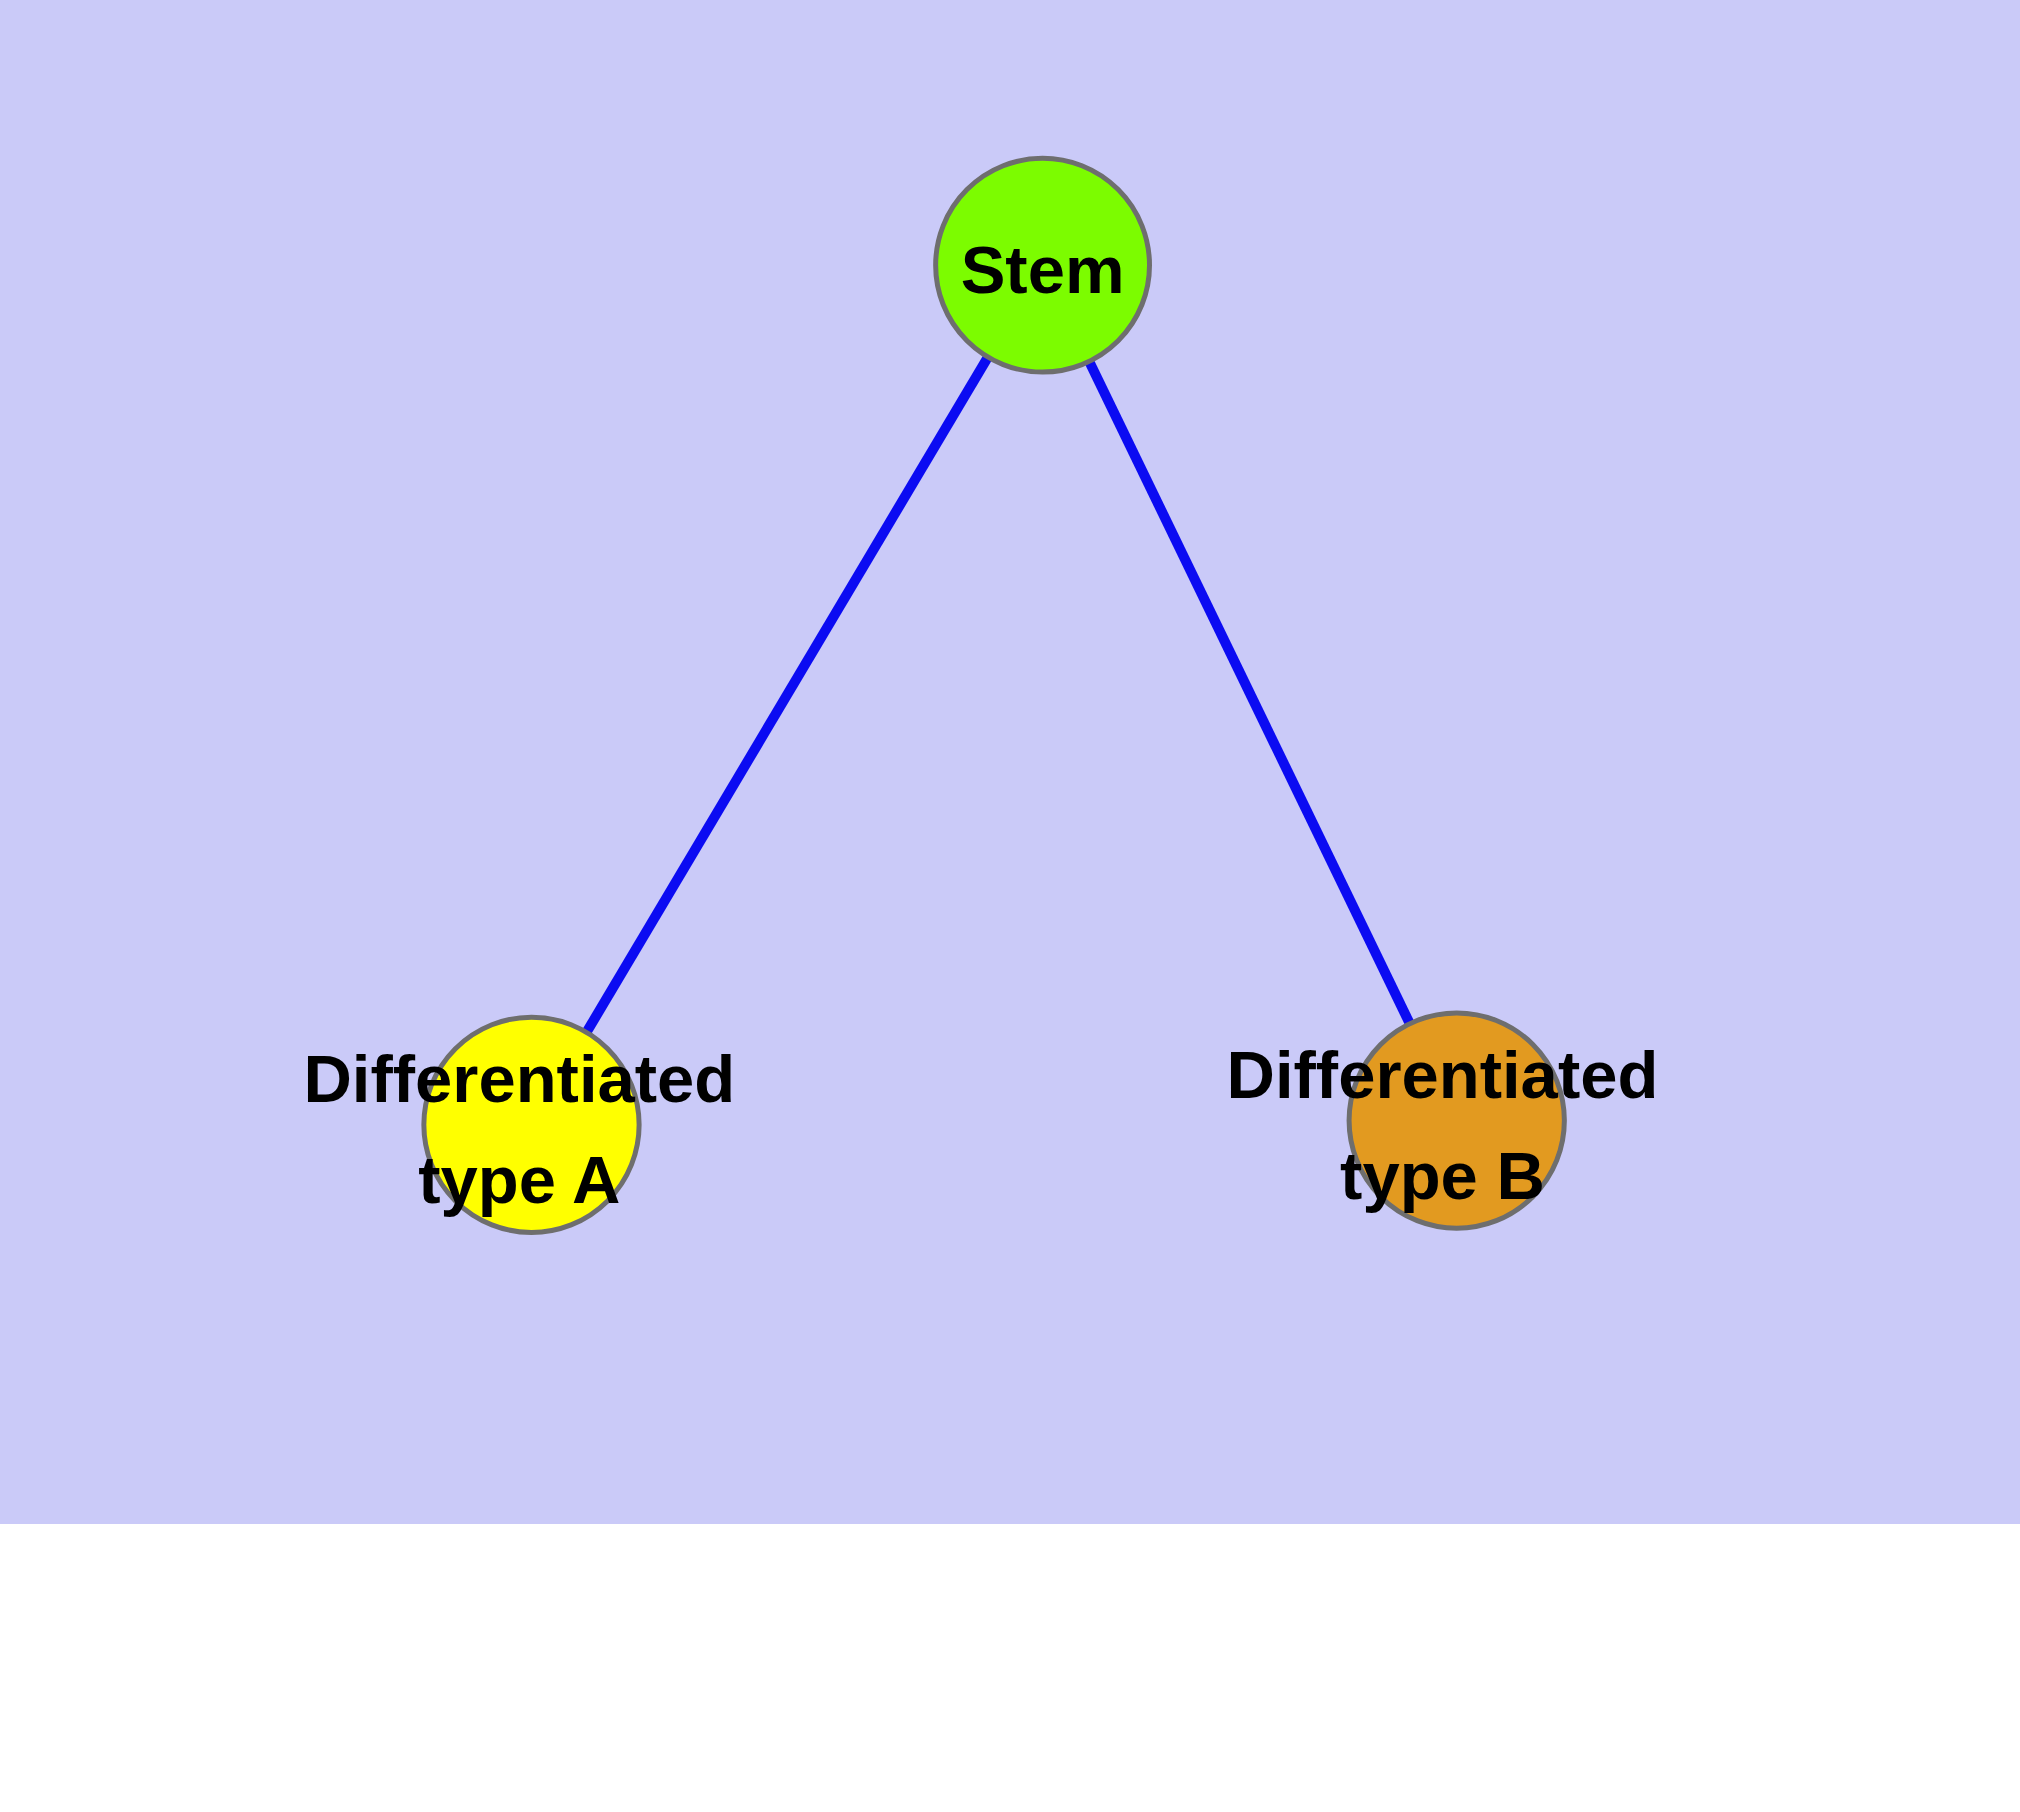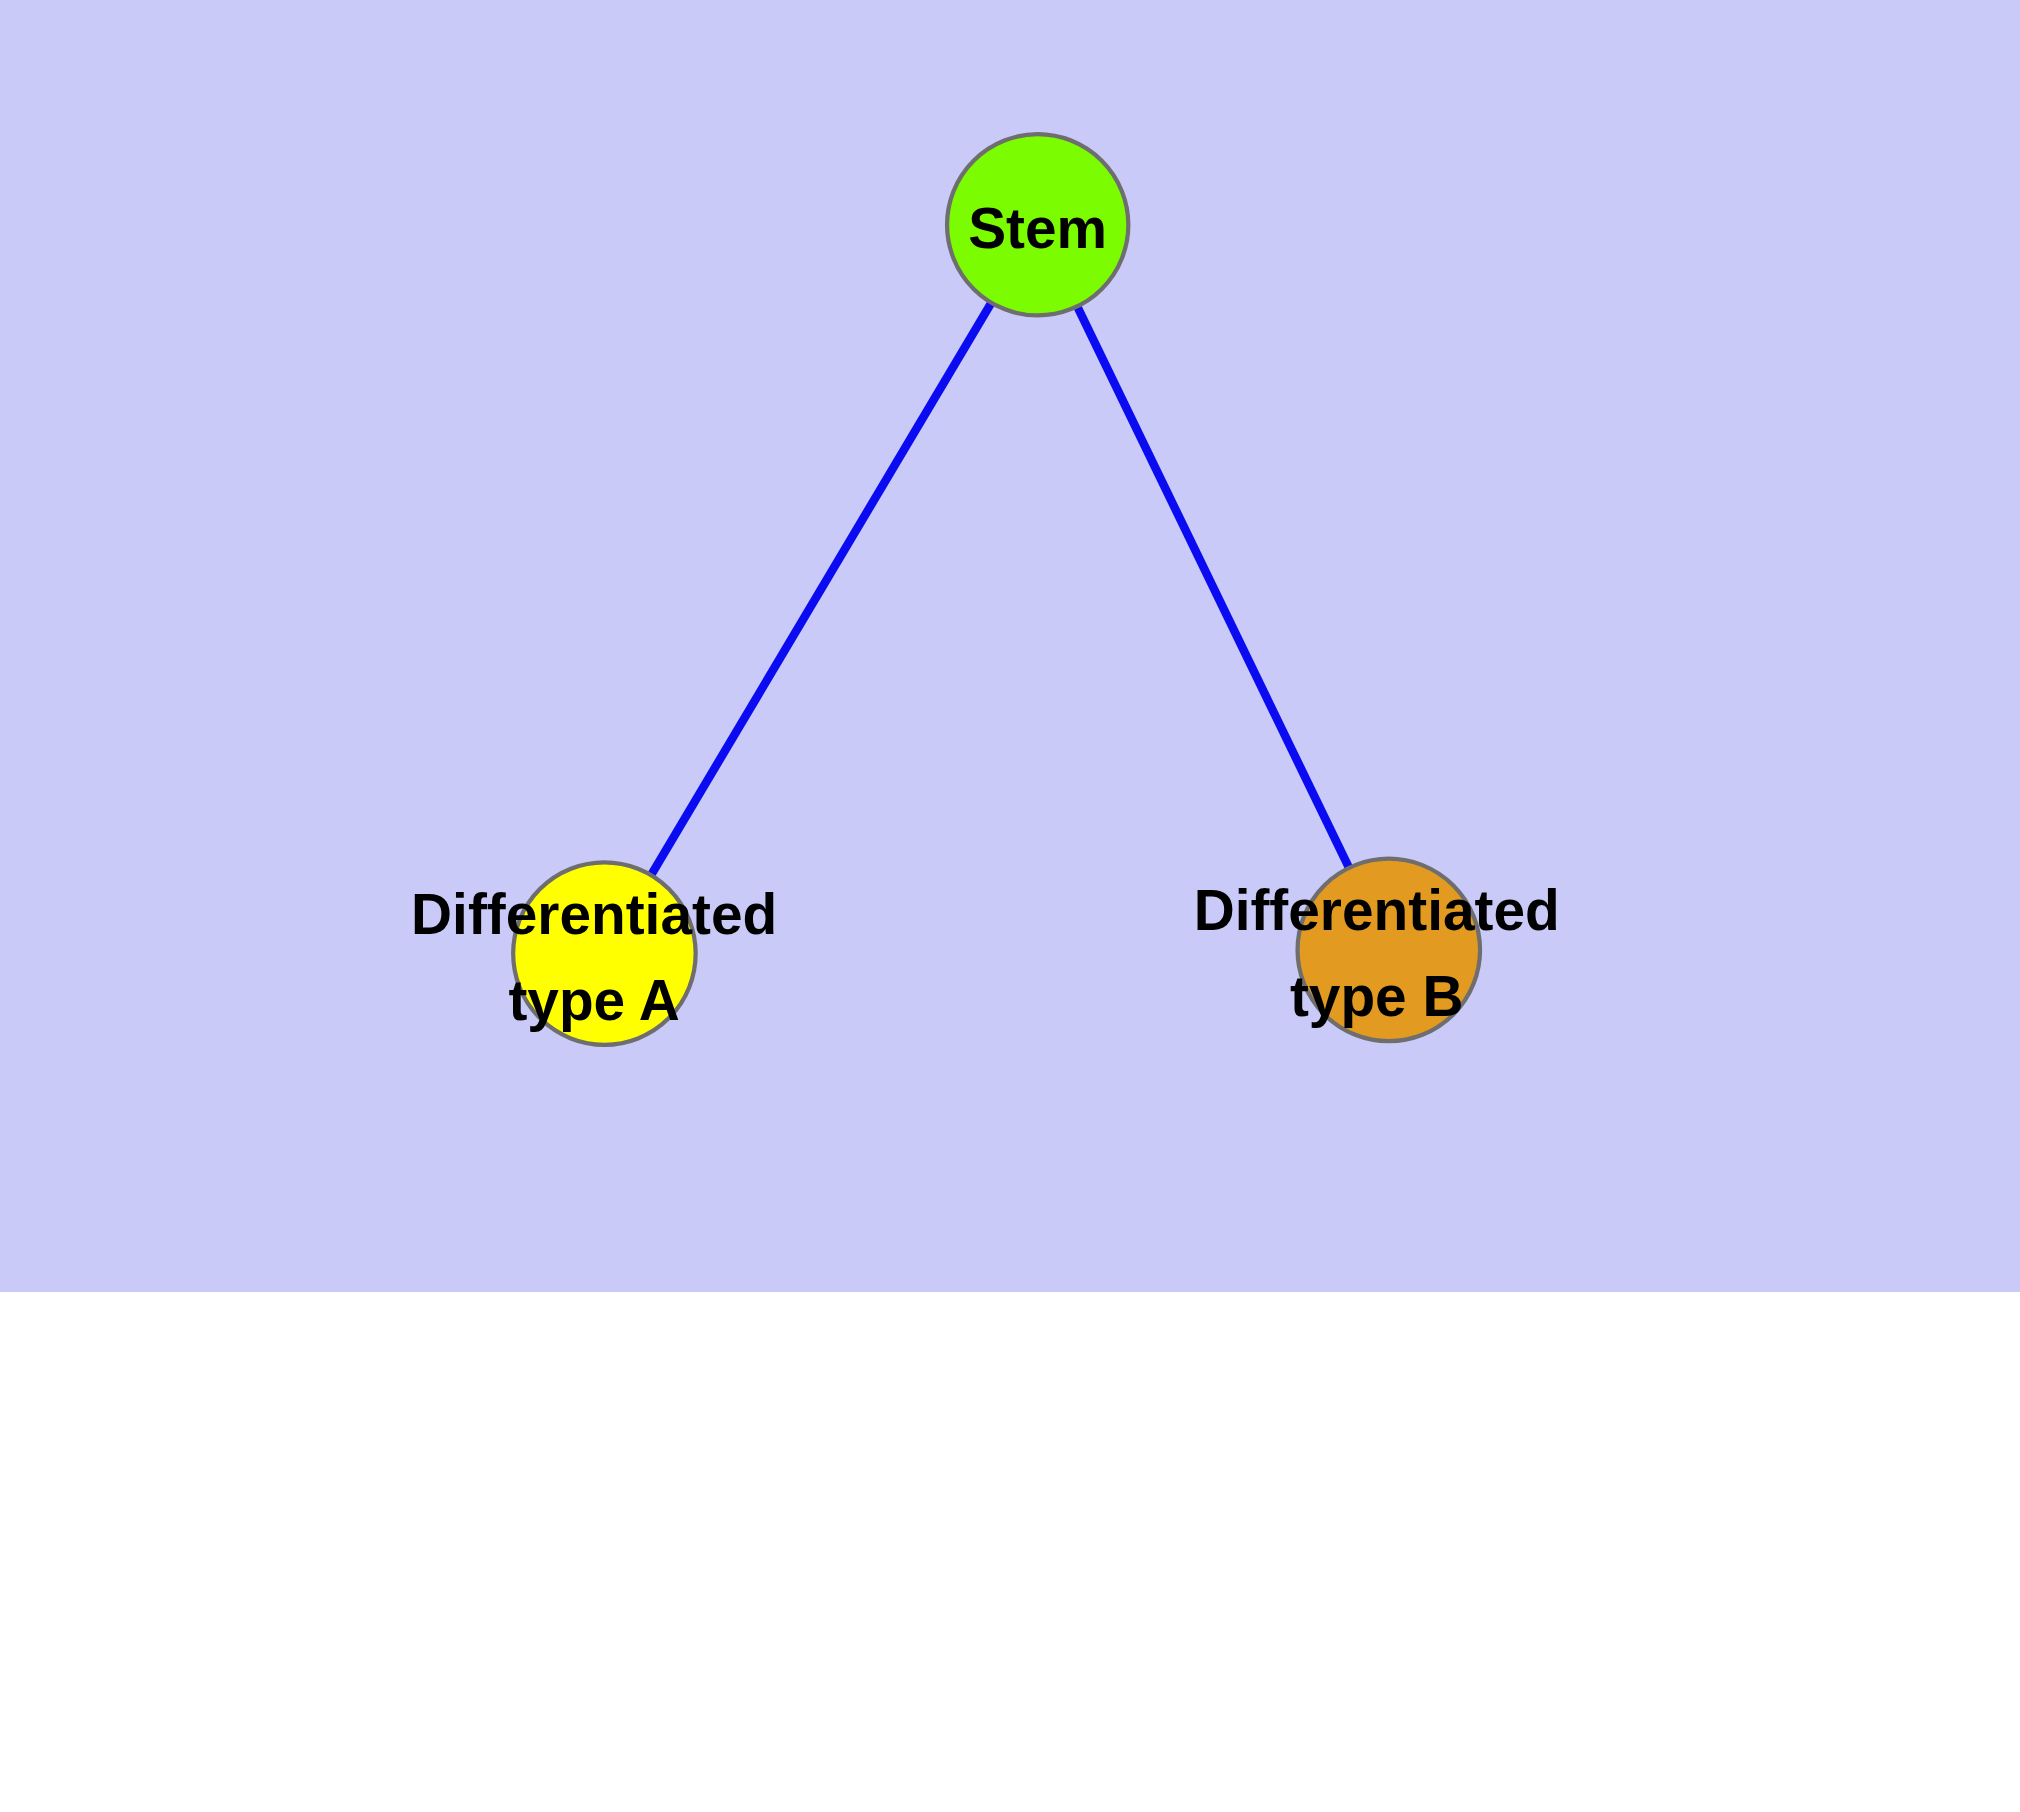--- a/index.html
+++ b/index.html
@@ -30,21 +30,21 @@
   .node-label-line {
     font-family: "Liberation Sans", sans-serif;
     font-weight: bold;
     font-size: 94px;
     text-anchor: middle;
   }
 </style>
 </head>
 <body>
 
-<div id="stage" style="width: 2021px; height: 1292px; background: rgb(202, 202, 248);">
+<div id="stage" style="width: 2021px; height: 1524px; background: rgb(202, 202, 248);">
   <svg id="graph-svg" xmlns="http://www.w3.org/2000/svg" viewBox="0 0 2384 2138">
     <g id="edges-layer">
         <line x1="1237" y1="372" x2="520" y2="1578" stroke="#0B0BF2" stroke-width="14" class="edge-line"></line>
         <line x1="1237" y1="372" x2="1818" y2="1572" stroke="#0B0BF2" stroke-width="14" class="edge-line"></line>
       </g>
     <g id="nodes-layer">
         <circle cx="1237" cy="372" r="150" fill="#7CFC00" stroke="#6E6E6E" stroke-width="7" class="node-circle"></circle>
         <circle cx="520" cy="1578" r="151" fill="#FFFF00" stroke="#6E6E6E" stroke-width="7" class="node-circle"></circle>
         <circle cx="1818" cy="1572" r="151" fill="#E29A20" stroke="#6E6E6E" stroke-width="7" class="node-circle"></circle>
       </g>

